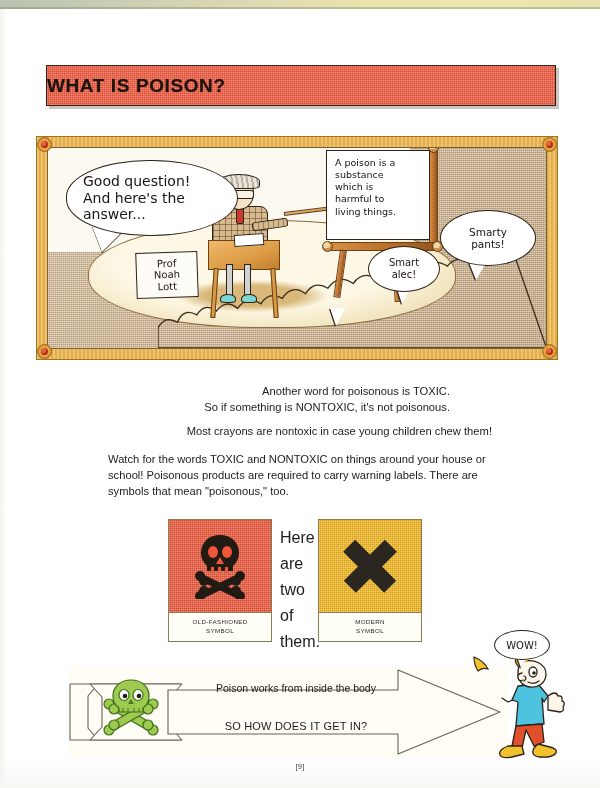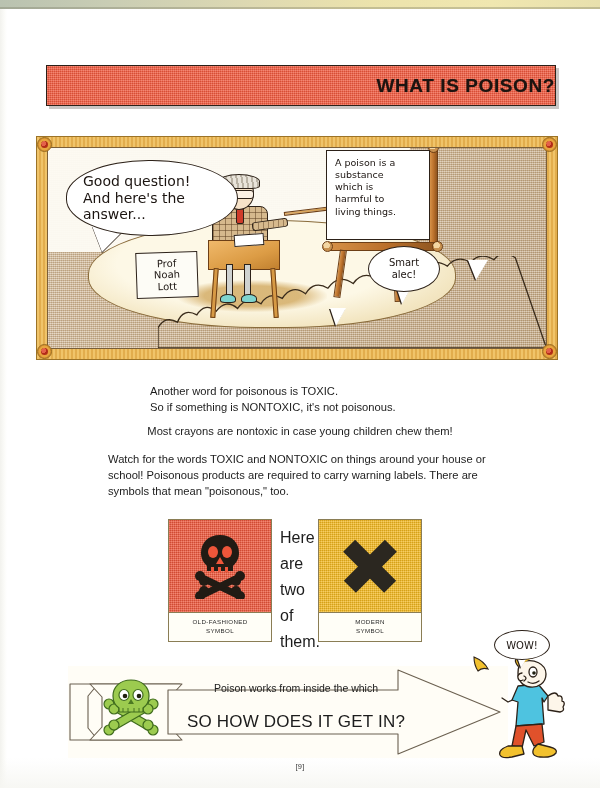--- a/index.html
+++ b/index.html
@@ -46,21 +46,21 @@
     left: 46px; top: 65px;
     width: 508px; height: 39px;
     background-color: #f1573b;
     background-image:
       repeating-linear-gradient(0deg, rgba(255,255,255,0.16) 0 1px, rgba(0,0,0,0.05) 1px 2px),
       repeating-linear-gradient(90deg, rgba(255,255,255,0.14) 0 1px, rgba(0,0,0,0.06) 1px 2px);
     border: 1.5px solid #2b2018;
     box-shadow: 3px 3px 0 rgba(60,50,45,0.28);
     display: flex;
     align-items: center;
-    justify-content: flex-end;
+    justify-content: flex-start;
   }
   #title-text {
     font-family: "Liberation Sans", sans-serif;
     font-weight: bold;
     font-size: 19px;
     letter-spacing: 0.6px;
     color: #1d1410;
     text-shadow: 0 0 1px rgba(40,25,20,0.5);
   }
 
@@ -375,22 +375,22 @@
   }
 
   
   .body-block {
     position: absolute;
     font-family: "Liberation Sans", sans-serif;
     font-size: 11.2px;
     color: #1c1c1c;
     line-height: 1.42;
   }
-  #para-1 { left: 150px; top: 384px; width: 300px; text-align: left; }
-  #para-2 { left: 108px; top: 424px; width: 384px; text-align: center; }
+  #para-1 { left: 150px; top: 384px; width: 300px; text-align: right; }
+  #para-2 { left: 108px; top: 424px; width: 384px; text-align: right; }
   #para-3 { left: 108px; top: 452px; width: 390px; text-align: left; }
 
   
   #symbols-row { position: absolute; left: 168px; top: 519px; width: 272px; height: 122px; }
   .symbol-card {
     position: absolute;
     width: 104px;
     border: 1px solid #8a7d55;
     box-sizing: border-box;
     background: #fffef7;
@@ -446,21 +446,21 @@
     background: #fffdf6;
     border: 0; 
   }
   .arrow-line {
     position: absolute;
     font-family: "Liberation Sans", sans-serif;
     color: #1c1c1c;
     text-align: center;
   }
   #arrow-line-1 { left: 118px; top: 16px; width: 220px; font-size: 10.5px; }
-  #arrow-line-2 { left: 118px; top: 46px; width: 220px; font-size: 17px; letter-spacing: 0.2px; text-align: center; }
+  #arrow-line-2 { left: 118px; top: 54px; width: 220px; font-size: 11px; letter-spacing: 0.2px; text-align: center; }
 
   
   #green-skull { position: absolute; left: 32px; top: 12px; width: 62px; height: 68px; }
 
   
   #boy { position: absolute; left: 488px; top: 652px; width: 86px; height: 108px; }
   #wow-bubble {
     position: absolute;
     left: 494px; top: 630px;
     width: 54px; height: 28px;
@@ -568,20 +568,22 @@
       <div class="easel-leg" id="easel-legR"></div>
     </div>
 
     <div class="bubble-tail" id="bubble-bighead-tail"></div>
 
     <div class="bubble-tail" id="bubble-smartalec-tail"></div>
     <div class="bubble" id="bubble-smartalec">Smart
 alec!</div>
 
     <div class="bubble-tail" id="bubble-smarty-tail"></div>
+    <div class="bubble" id="bubble-smarty">Smarty
+pants!</div>
   </div>
 </div>
 
 <div class="body-block" id="para-1" style="white-space: pre-line;">Another word for poisonous is TOXIC.
 So if something is NONTOXIC, it's not poisonous.</div>
 <div class="body-block" id="para-2">Most crayons are nontoxic in case young children chew them!</div>
 <div class="body-block" id="para-3">Watch for the words TOXIC and NONTOXIC on things around your house or school! Poisonous products are required to carry warning labels. There are symbols that mean "poisonous," too.</div>
 
 <div id="symbols-row">
 
@@ -667,21 +669,21 @@
       <path d="M31,21 L28,26 L34,26 Z" fill="#4c7a22" stroke="none"></path>
     </g>
     <g stroke="#3f6b1d" stroke-width="0.9">
       <line x1="23" y1="30" x2="23" y2="34"></line>
       <line x1="28" y1="30" x2="28" y2="34"></line>
       <line x1="34" y1="30" x2="34" y2="34"></line>
       <line x1="39" y1="30" x2="39" y2="34"></line>
     </g>
   </svg>
 
-  <div class="arrow-line" id="arrow-line-1">Poison works from inside the which</div>
+  <div class="arrow-line" id="arrow-line-1">Poison works from inside the body</div>
   <div class="arrow-line" id="arrow-line-2">SO HOW DOES IT GET IN?</div>
 </div>
 
 <div id="wow-tail"></div>
 <div id="wow-bubble">WOW!</div>
 
 <svg id="boy" viewBox="0 0 86 108">
   <g stroke="#2c2118" stroke-width="1.3" stroke-linejoin="round" stroke-linecap="round">
 
     <path d="M34,44 L20,50 L14,46" fill="none"></path>

